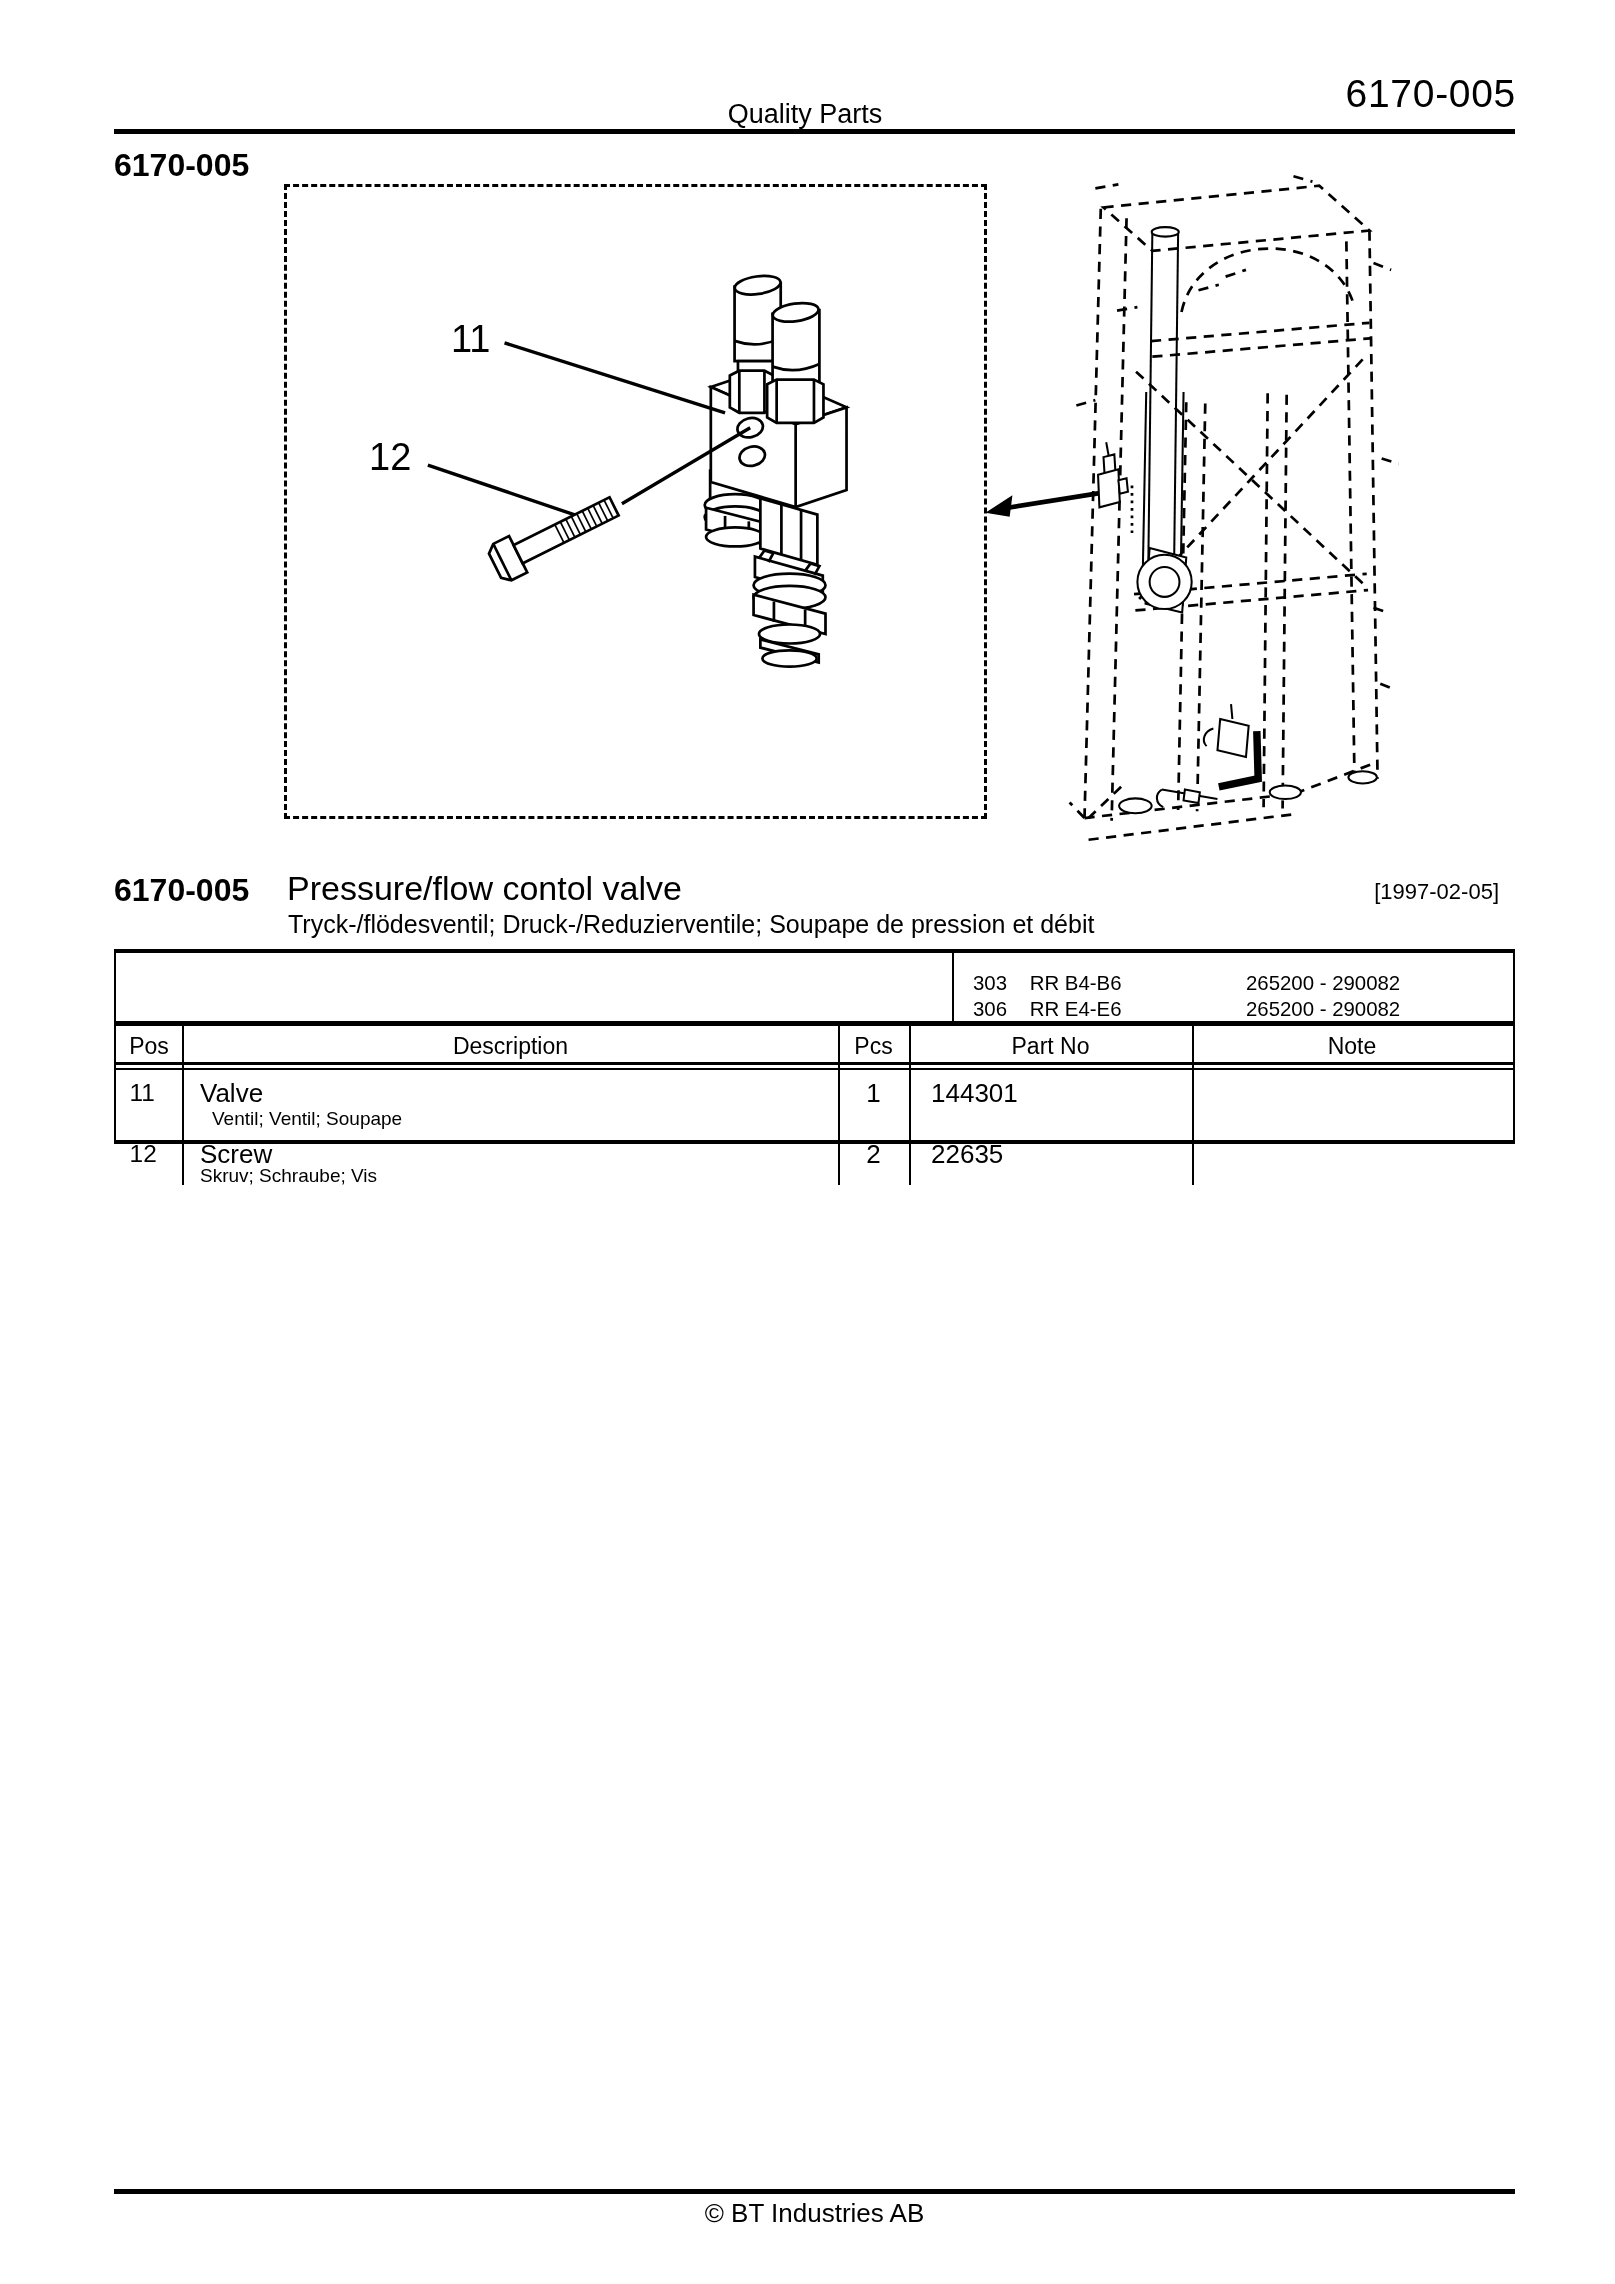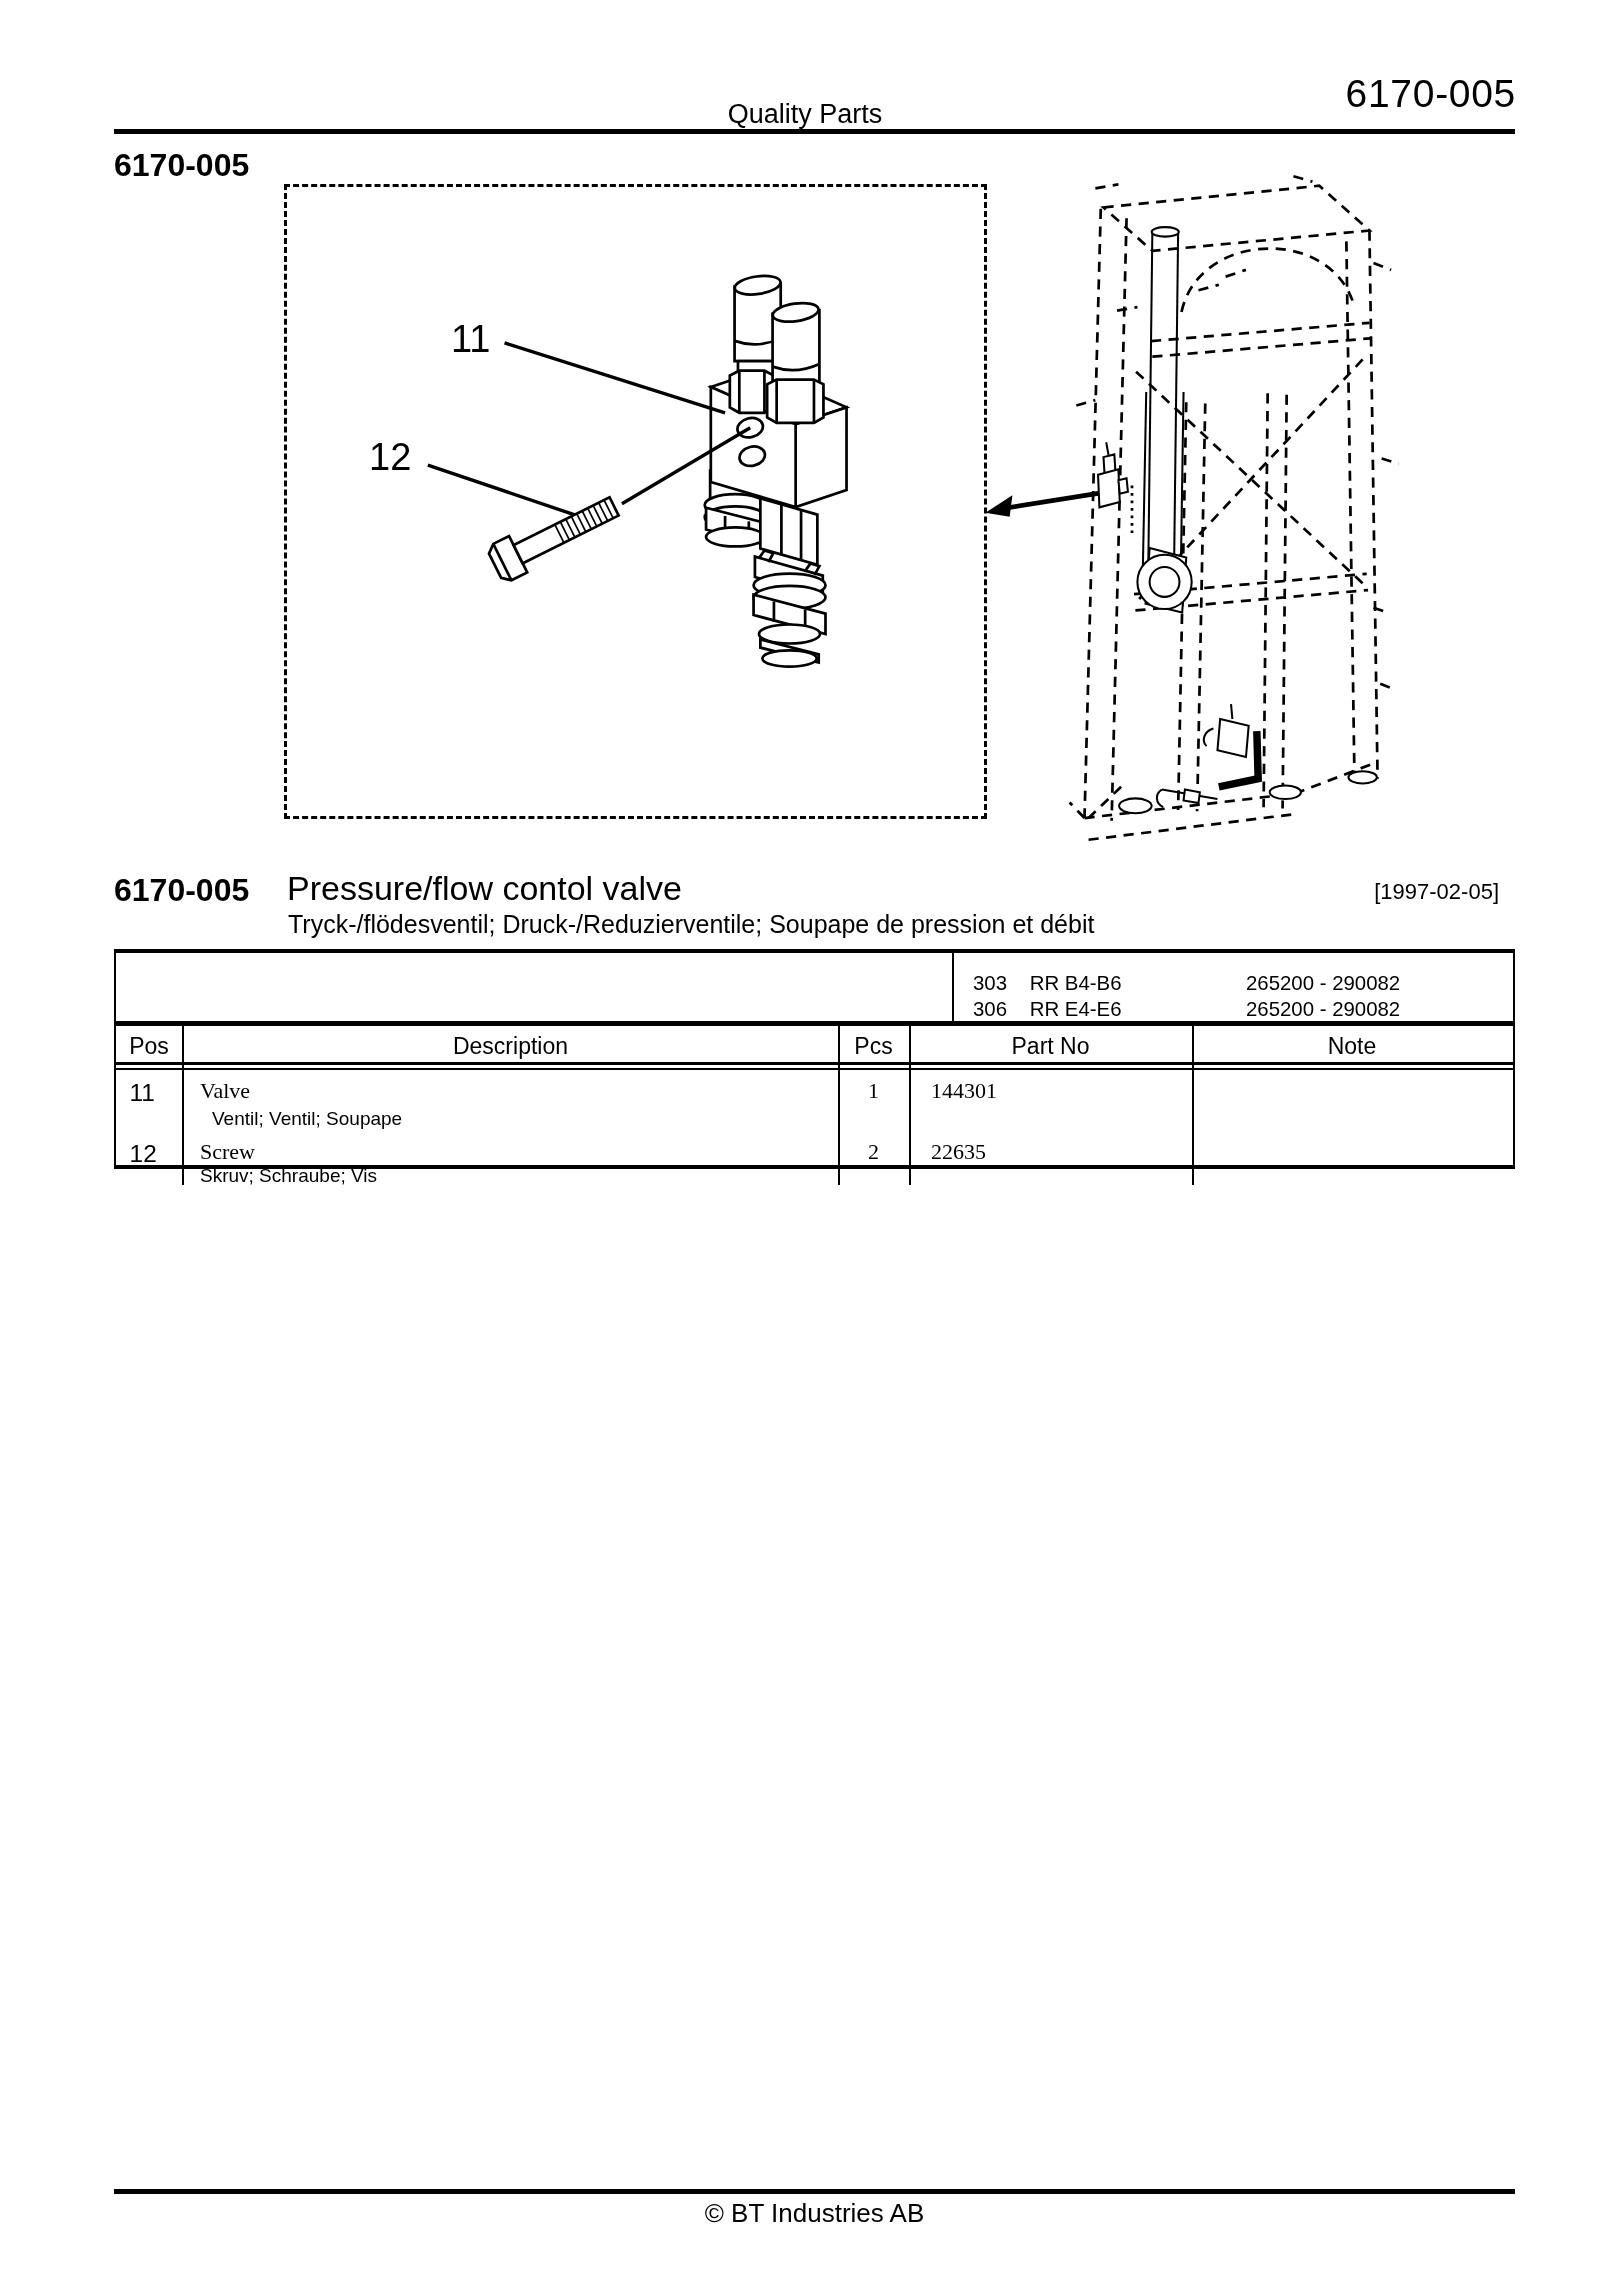--- a/index.html
+++ b/index.html
@@ -14,28 +14,28 @@
   .code-left{left:114px;top:147px;font-size:32px;font-weight:bold;}
   
   .dashed-box{left:284px;top:184px;width:703px;height:635px;border:3.4px dashed #000;box-sizing:border-box;}
   .callout{font-size:38px;font-weight:400;}
   
   .art-code{left:114px;top:872px;font-size:32px;font-weight:bold;}
   .art-title{left:287px;top:869px;font-size:34px;font-weight:normal;}
   .art-date{top:879px;right:117px;font-size:22px;font-weight:normal;}
   .art-sub{left:288px;top:910px;font-size:25px;}
   
-  .tbl{left:114px;top:949px;width:1401px;height:220px;border:2.7px solid #000;
+  .tbl{left:114px;top:949px;width:1401px;height:195px;border:2.7px solid #000;
        border-top-width:4.1px;border-bottom-width:4.8px;box-sizing:border-box;padding-left:44px;}
   .tbl .v{position:absolute;background:#000;width:2px;}
   .tbl .h{position:absolute;background:#000;height:2px;left:0;width:100%;}
   .mrow{position:absolute;font-size:20.4px;white-space:nowrap;}
   .thead{position:absolute;font-size:23px;text-align:center;}
   .pos{position:absolute;font-size:24.4px;}
-  .main{position:absolute;font-size:22px;font-family:Liberation Serif, serif;}
+  .main{position:absolute;font-size:26px;}
   .sub{position:absolute;font-size:19px;}
   
   .rule-bot{left:114px;top:2189px;width:1401px;height:4.8px;}
   .copy{left:114px;top:2198px;width:1401px;text-align:center;font-size:26px;}
   svg{position:absolute;overflow:visible;}
 </style>
 </head>
 <body>
 
 <div class="page">

